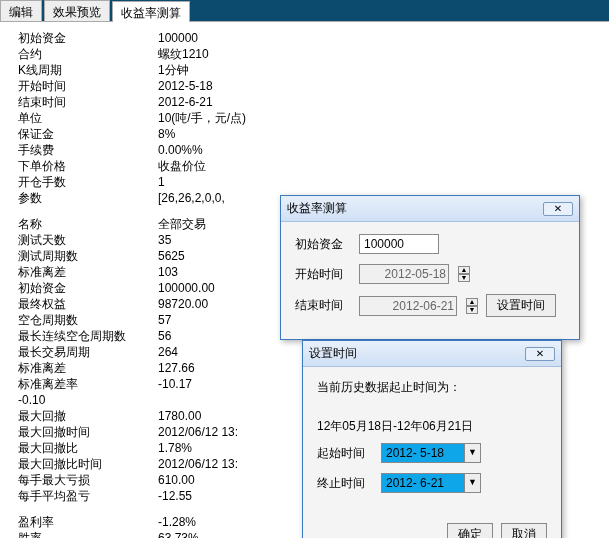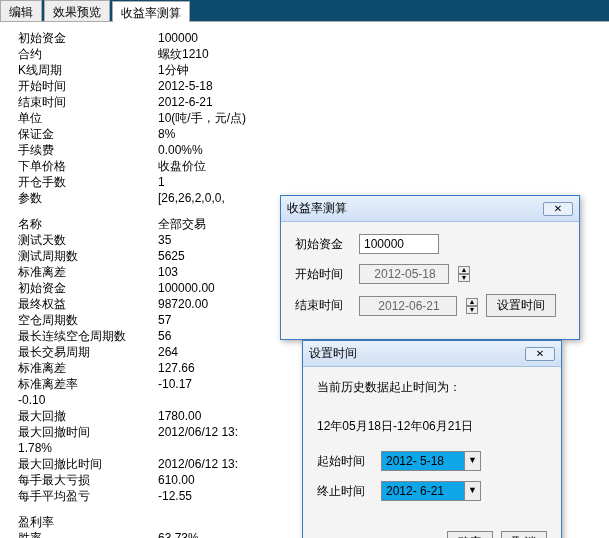--- a/index.html
+++ b/index.html
@@ -83,21 +83,21 @@
   padding: 2px 4px;
   font-family: inherit;
   font-size: 12px;
   height: 20px;
   background: #fff;
 }
 .select-like.disabled { background: #f0f0f0; color: #666; }
 .select-like {
   display: inline-flex;
   align-items: center;
-  justify-content: center;
+  justify-content: flex-end;
   padding-right: 2px;
 }
 .spin {
   display: inline-flex;
   flex-direction: column;
   margin-left: 1px;
 }
 .spin span {
   width: 12px; height: 8px;
   border: 1px solid #888;
@@ -244,39 +244,41 @@
       </div>
       <div class="row">
         <div class="col-label">最大回撤</div>
         <div class="col-value">1780.00</div>
       </div>
       <div class="row">
         <div class="col-label">最大回撤时间</div>
         <div class="col-value">2012/06/12 13:</div>
       </div>
       <div class="row">
+        <div class="col-label">最大回撤比</div>
         <div class="col-value">1.78%</div>
       </div>
       <div class="row">
         <div class="col-label">最大回撤比时间</div>
         <div class="col-value">2012/06/12 13:</div>
       </div>
       <div class="row">
         <div class="col-label">每手最大亏损</div>
         <div class="col-value">610.00</div>
       </div>
       <div class="row">
         <div class="col-label">每手平均盈亏</div>
         <div class="col-value">-12.55</div>
       </div>
     </div>
   <div style="height:10px"></div>
   <div id="results2-block">
       <div class="row">
         <div class="col-label">盈利率</div>
+        <div class="col-value">-1.28%</div>
         <div class="col3"></div>
         <div class="col4"></div>
       </div>
       <div class="row">
         <div class="col-label">胜率</div>
         <div class="col-value">63.73%</div>
         <div class="col3"></div>
         <div class="col4"></div>
       </div>
     </div>
@@ -316,21 +318,21 @@
   </div>
 </div>
 
 <div class="dialog" style="left:302px; top:340px; width:260px;">
   <div class="dialog-title">
     <span>设置时间</span>
     <span class="dialog-close">✕</span>
   </div>
   <div class="dialog-body">
     <div style="margin-bottom:22px">当前历史数据起止时间为：</div>
-    <div style="margin-bottom:16px">12年05月18日-12年06月21日</div>
+    <div style="margin-bottom:8px">12年05月18日-12年06月21日</div>
     <div class="form-row">
       <span class="form-label">起始时间</span>
       <span class="combo">
         <span>2012- 5-18</span>
         <span class="arr">▼</span>
       </span>
     </div>
     <div class="form-row">
       <span class="form-label">终止时间</span>
       <span class="combo">

